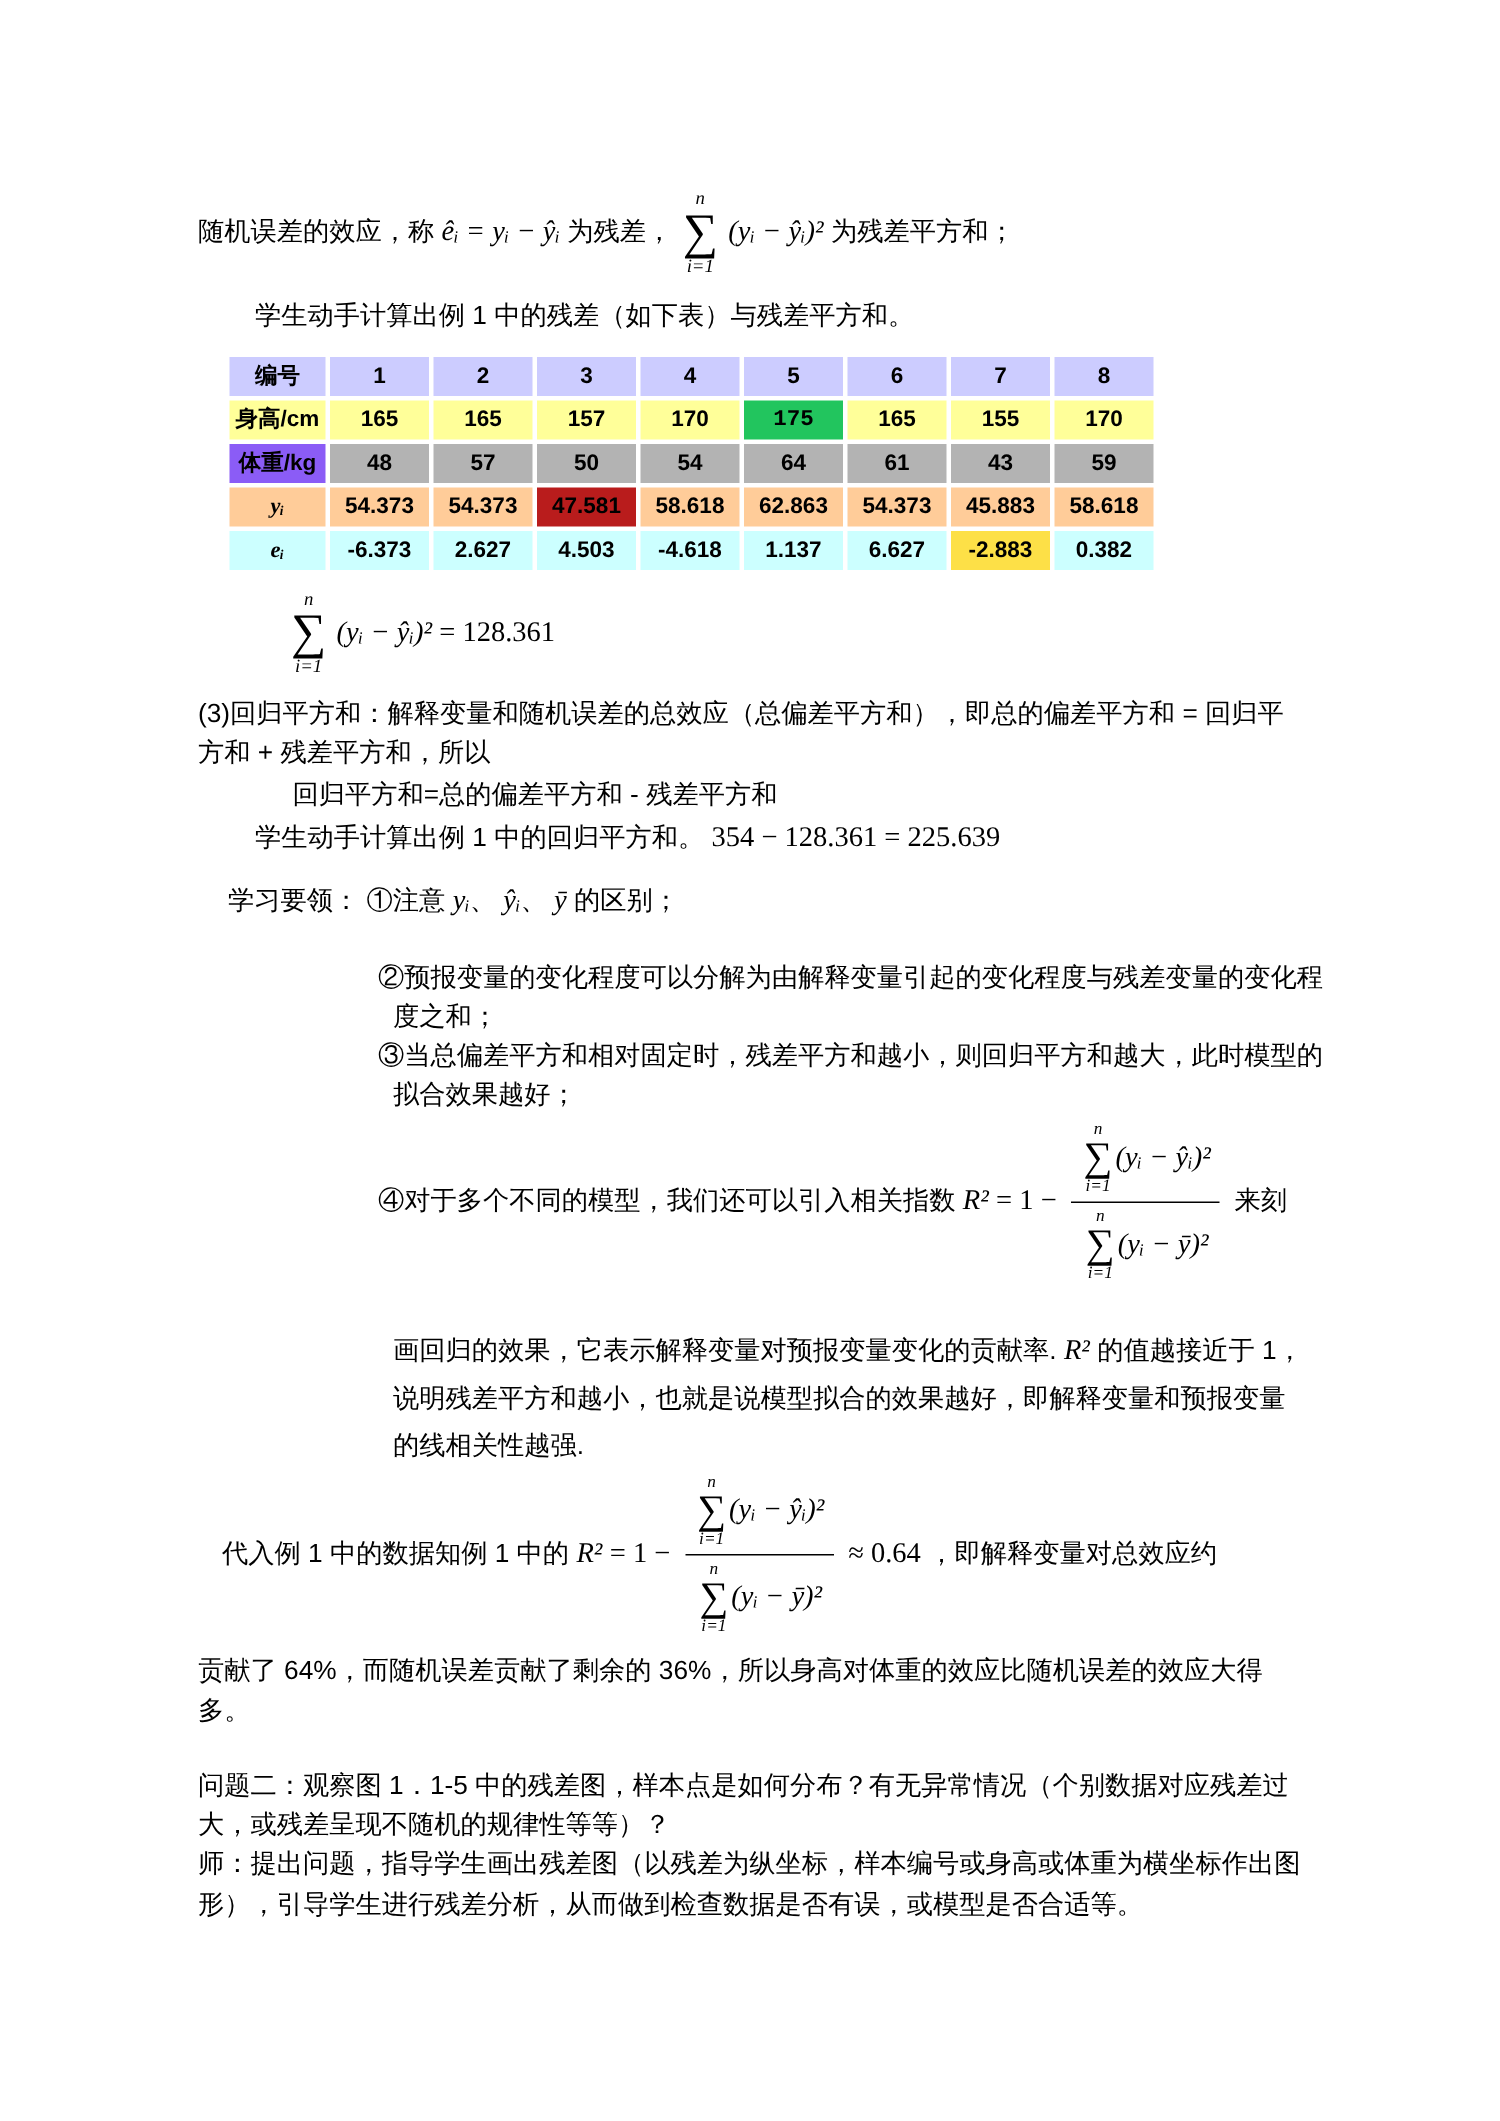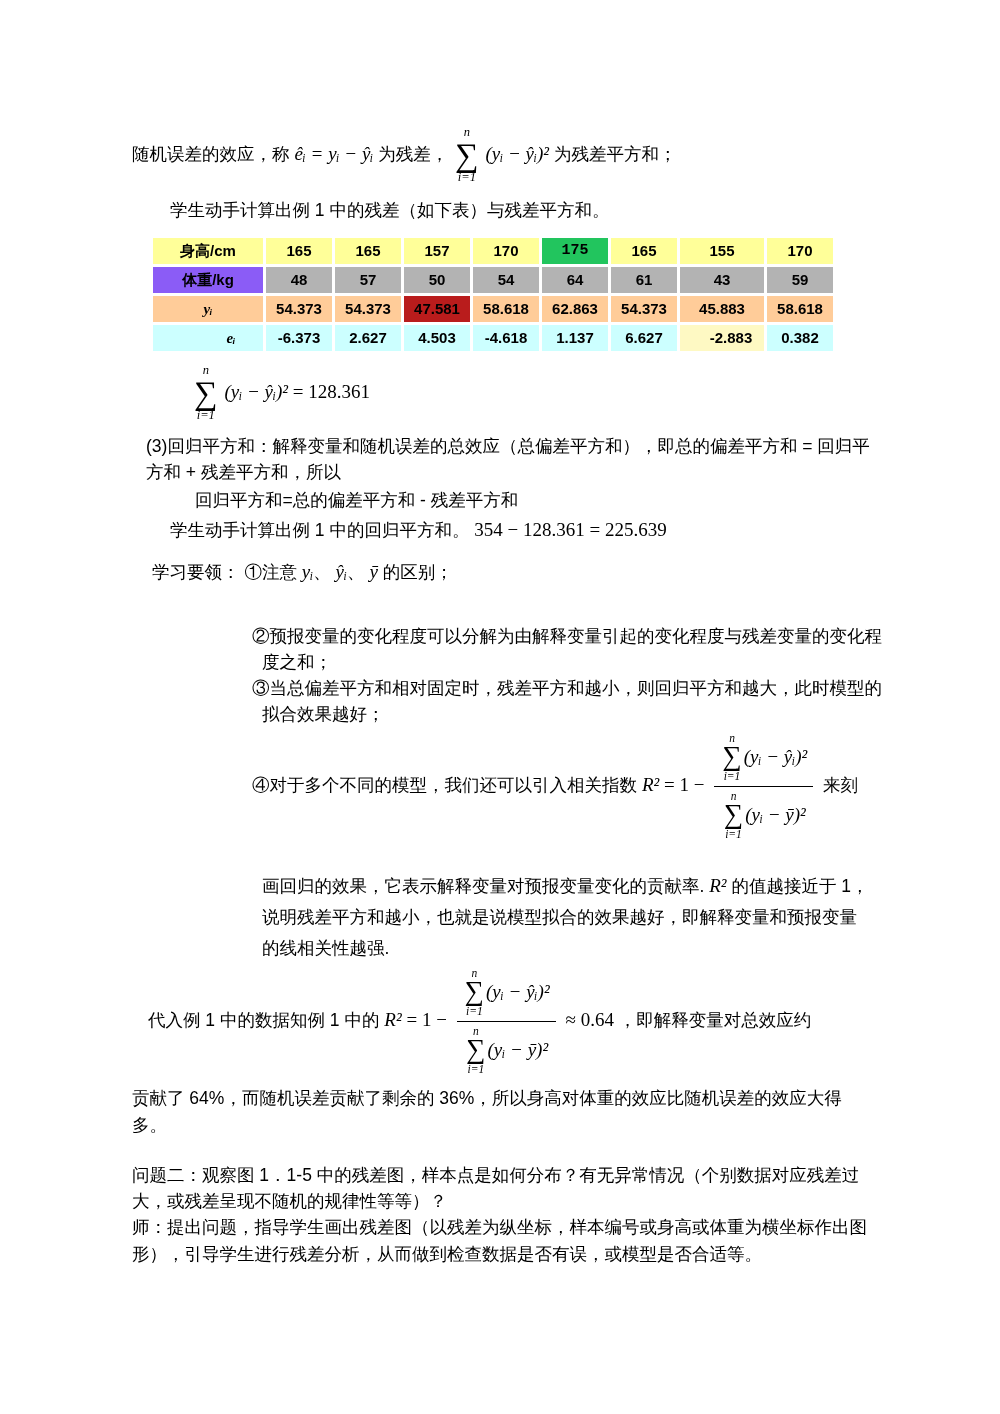--- a/index.html
+++ b/index.html
@@ -23,26 +23,26 @@
   .mfrac .den{display:inline-flex;align-items:center;padding-top:3px;}
   
   table.datatable{border-collapse:separate;border-spacing:3px;margin:12px 0 0 18px;}
   table.datatable td{width:66px;height:26px;text-align:center;vertical-align:middle;
         font-weight:bold;font-size:15px;padding:0;}
   table.datatable td:first-child{width:64px;}
   .mvar-label{font-family:"Liberation Serif",serif;font-style:italic;}
   
   .b-line2{margin:12px 0 0 38px;}
   .b-rss{margin:10px 0 0 60px;}
-  .b-para3{margin:10px 0 0 14px;width:738px;}
+  .b-para3{margin:10px 0 0 0;width:738px;}
   .b-eq{margin:2px 0 0 63px;}
   .b-calc{margin:2px 0 0 38px;}
   .b-keyhead{margin:14px 0 0 20px;}
   .b-item{margin:0 0 0 130px;text-indent:-10px;width:628px;}
-  .b-item2{margin-top:36px;}
+  .b-item2{margin-top:22px;}
   .b-item4{margin:4px 0 0 120px;}
   .b-r2para{margin:28px 0 0 130px;width:612px;line-height:1.78;}
   .b-subst{margin:2px 0 0 16px;}
   .b-contrib{margin:10px 0 0 0;width:740px;}
   .b-q2{margin:24px 0 0 0;width:740px;}
   .b-teacher{margin:0;width:740px;}
 </style>
 </head>
 <body>
 
@@ -59,20 +59,31 @@
       </span>
     <span class="mvar msize">(yᵢ − ŷᵢ)²</span>
     <span>为残差平方和；</span>
   </p>
 
   <p class="para b-line2">学生动手计算出例 1 中的残差（如下表）与残差平方和。</p>
 
   <table class="datatable">
     <tbody>
         <tr>
+          <td style="background: rgb(204, 204, 255);">编号</td>
+          <td style="background: rgb(204, 204, 255);">1</td>
+          <td style="background: rgb(204, 204, 255);">2</td>
+          <td style="background: rgb(204, 204, 255);">3</td>
+          <td style="background: rgb(204, 204, 255);">4</td>
+          <td style="background: rgb(204, 204, 255);">5</td>
+          <td style="background: rgb(204, 204, 255);">6</td>
+          <td style="background: rgb(204, 204, 255);">7</td>
+          <td style="background: rgb(204, 204, 255);">8</td>
+        </tr>
+        <tr>
           <td style="background: rgb(255, 255, 153);">身高/cm</td>
           <td style="background: rgb(255, 255, 153);">165</td>
           <td style="background: rgb(255, 255, 153);">165</td>
           <td style="background: rgb(255, 255, 153);">157</td>
           <td style="background: rgb(255, 255, 153);">170</td>
           <td style="background: #22c55e; font-family: Liberation Mono, monospace;">175</td>
           <td style="background: rgb(255, 255, 153);">165</td>
           <td style="background: rgb(255, 255, 153);">155</td>
           <td style="background: rgb(255, 255, 153);">170</td>
         </tr>
@@ -92,28 +103,28 @@
           <td style="background: rgb(255, 204, 153);">54.373</td>
           <td style="background: rgb(255, 204, 153);">54.373</td>
           <td style="background: #b91c1c; margin-top: 13px;">47.581</td>
           <td style="background: rgb(255, 204, 153);">58.618</td>
           <td style="background: rgb(255, 204, 153);">62.863</td>
           <td style="background: rgb(255, 204, 153);">54.373</td>
           <td style="background: rgb(255, 204, 153);">45.883</td>
           <td style="background: rgb(255, 204, 153);">58.618</td>
         </tr>
         <tr>
-          <td class="mvar-label" style="background: rgb(204, 255, 255); padding-left: 46px;">eᵢ</td>
+          <td class="mvar-label" style="background: rgb(204, 255, 255);">eᵢ</td>
           <td style="background: rgb(204, 255, 255);">-6.373</td>
           <td style="background: rgb(204, 255, 255);">2.627</td>
           <td style="background: rgb(204, 255, 255);">4.503</td>
           <td style="background: rgb(204, 255, 255);">-4.618</td>
           <td style="background: rgb(204, 255, 255);">1.137</td>
           <td style="background: rgb(204, 255, 255);">6.627</td>
-          <td style="background: #fef9c3; padding-left: 18px;">-2.883</td>
+          <td style="background: #fde047;">-2.883</td>
           <td style="background: rgb(204, 255, 255);">0.382</td>
         </tr>
       </tbody>
   </table>
 
   <p class="para mathline b-rss">
     <span class="msum big">
         <span class="lim">n</span>
         <span class="sym">∑</span>
         <span class="lim">i=1</span>

